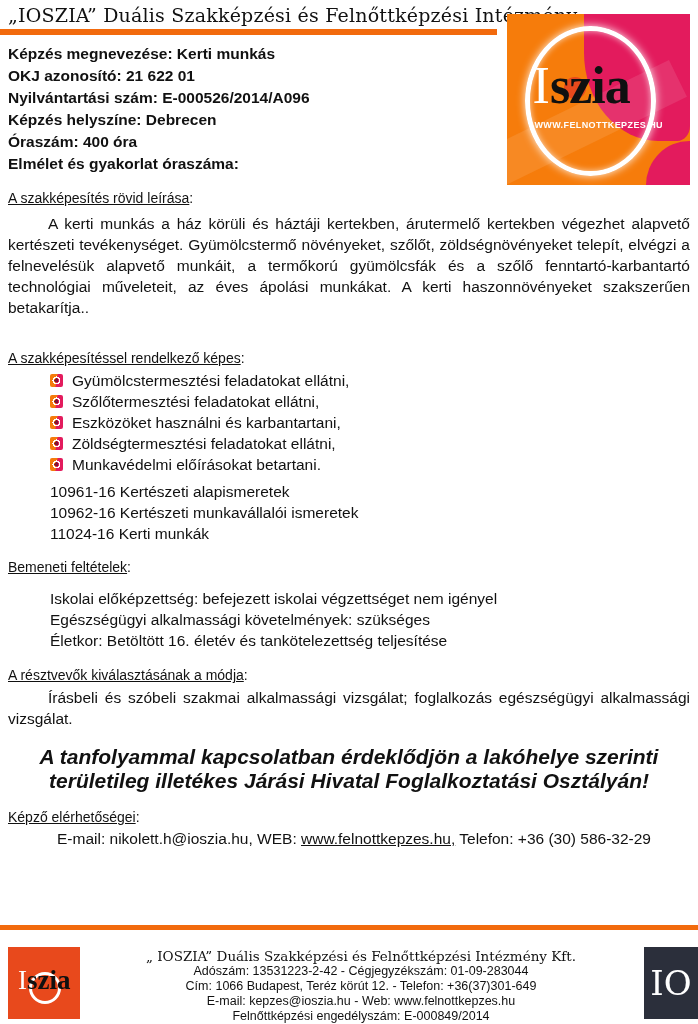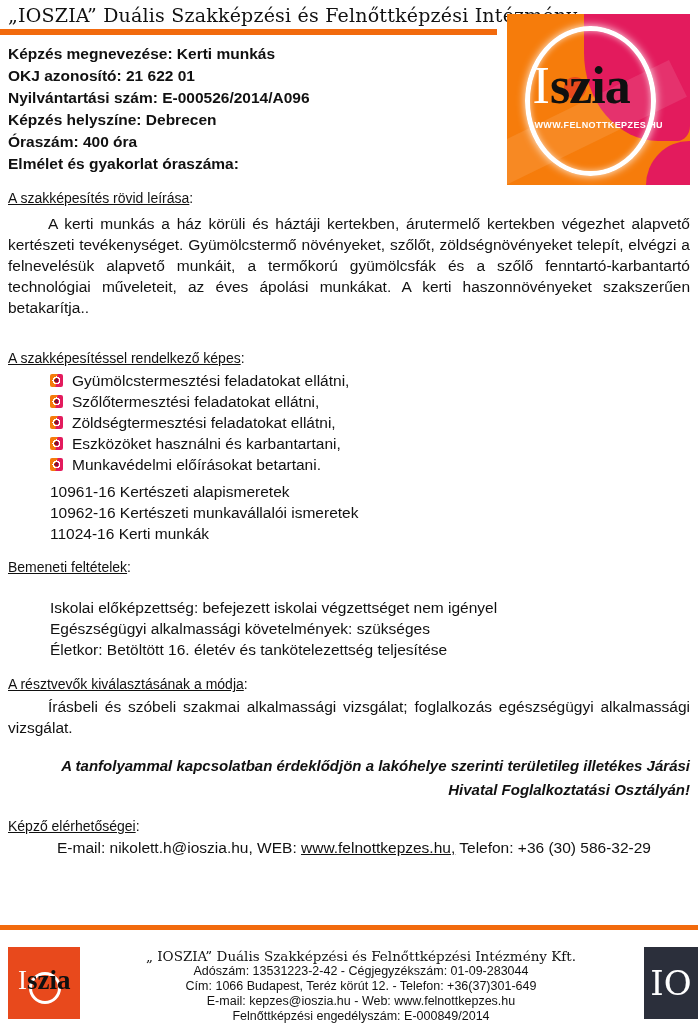--- a/index.html
+++ b/index.html
@@ -36,24 +36,24 @@
   .bullets{list-style:none;margin:2px 0 0 0;padding:0 0 0 50px;}
   .bullet-row{display:flex;align-items:center;font-size:15.5px;line-height:21px;}
   .bullet-icon{width:13px;height:13px;margin-right:9px;flex:none;border-radius:2px;
     background-image:
       radial-gradient(circle at 50% 50%, #7d1536 0 2px, rgba(0,0,0,0) 2px),
       radial-gradient(circle at 50% 50%, rgba(0,0,0,0) 0 2.5px, #fff 2.5px 4px, rgba(0,0,0,0) 4px),
       linear-gradient(100deg, #f57b0b 0 48%, #e31b5d 52% 100%);}
   #h-mod{margin-top:18px;}
   .plainlist{margin:6px 0 0 50px;font-size:15.5px;line-height:21px;}
   #h-req{margin-top:13px;}
-  .plainlist.req{margin-top:20px;}
+  .plainlist.req{margin-top:11px;}
   #h-sel{margin-top:14px;}
   .para.sel{margin-top:2px;}
-  .notice{margin:16px 8px 0 8px;text-align:right;font-weight:bold;font-style:italic;font-size:15px;line-height:24px;}
+  .notice{margin:16px 8px 0 8px;text-align:center;font-weight:bold;font-style:italic;font-size:21px;line-height:24px;}
   #h-contact{margin-top:14px;}
   .contact-line{margin:2px 8px 0 18px;font-size:15.5px;line-height:20px;text-align:center;}
   .contact-line .link{text-decoration:underline;color:#111;cursor:pointer;}
 
   
   .footer-rule{position:absolute;left:0;top:925px;width:698px;height:5px;background:var(--accent);}
   .footer-text{position:absolute;left:90px;right:66px;top:948px;text-align:center;}
   .f1{font-family:"DejaVu Serif",serif;font-size:13.5px;line-height:16px;}
   .f2{font-size:12.5px;line-height:15px;}
   .flogo-left{position:absolute;left:8px;top:947px;width:72px;height:72px;background:var(--footer_red);}
@@ -100,25 +100,25 @@
     <li class="bullet-row">
         <span class="bullet-icon"></span>
         <span>Gyümölcstermesztési feladatokat ellátni,</span>
       </li>
     <li class="bullet-row">
         <span class="bullet-icon"></span>
         <span>Szőlőtermesztési feladatokat ellátni,</span>
       </li>
     <li class="bullet-row">
         <span class="bullet-icon"></span>
-        <span>Zöldségtermesztési feladatokat ellátni,</span>
+        <span>Eszközöket használni és karbantartani,</span>
       </li>
     <li class="bullet-row">
         <span class="bullet-icon"></span>
-        <span>Eszközöket használni és karbantartani,</span>
+        <span>Zöldségtermesztési feladatokat ellátni,</span>
       </li>
     <li class="bullet-row">
         <span class="bullet-icon"></span>
         <span>Munkavédelmi előírásokat betartani.</span>
       </li>
   </ul>
 
   <div class="plainlist">
     <div>10961-16 Kertészeti alapismeretek</div>
     <div>10962-16 Kertészeti munkavállalói ismeretek</div>

